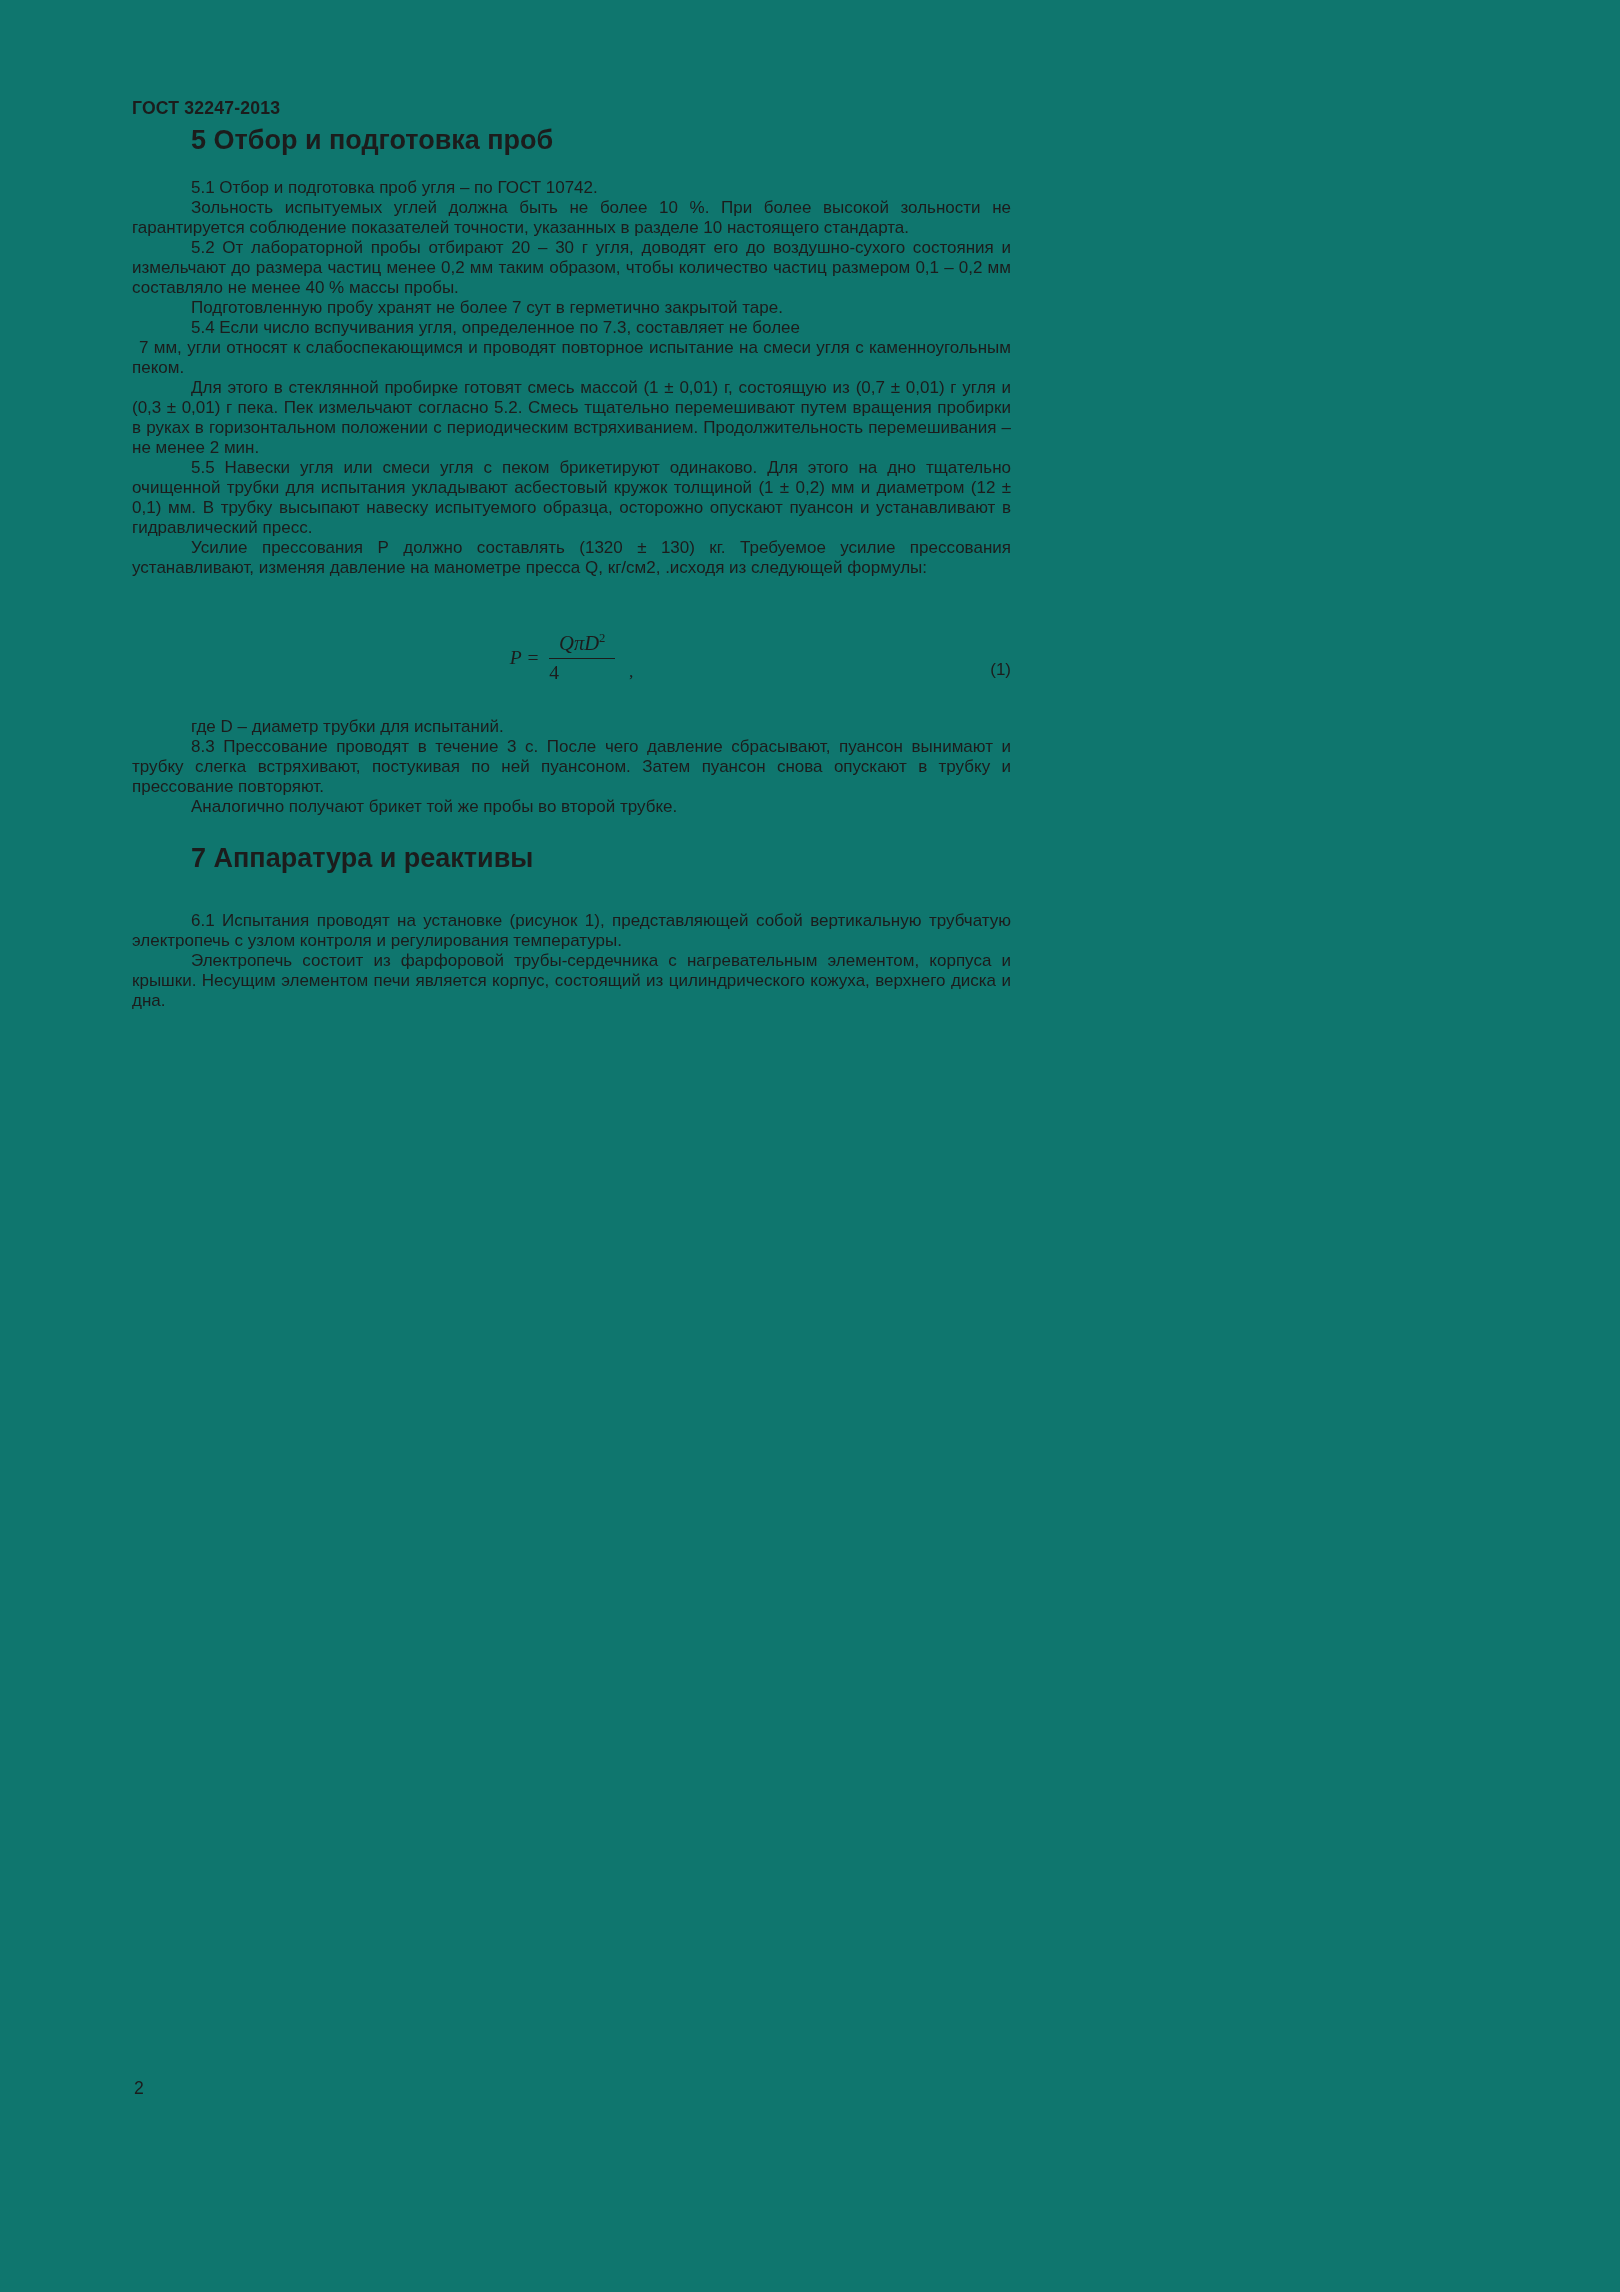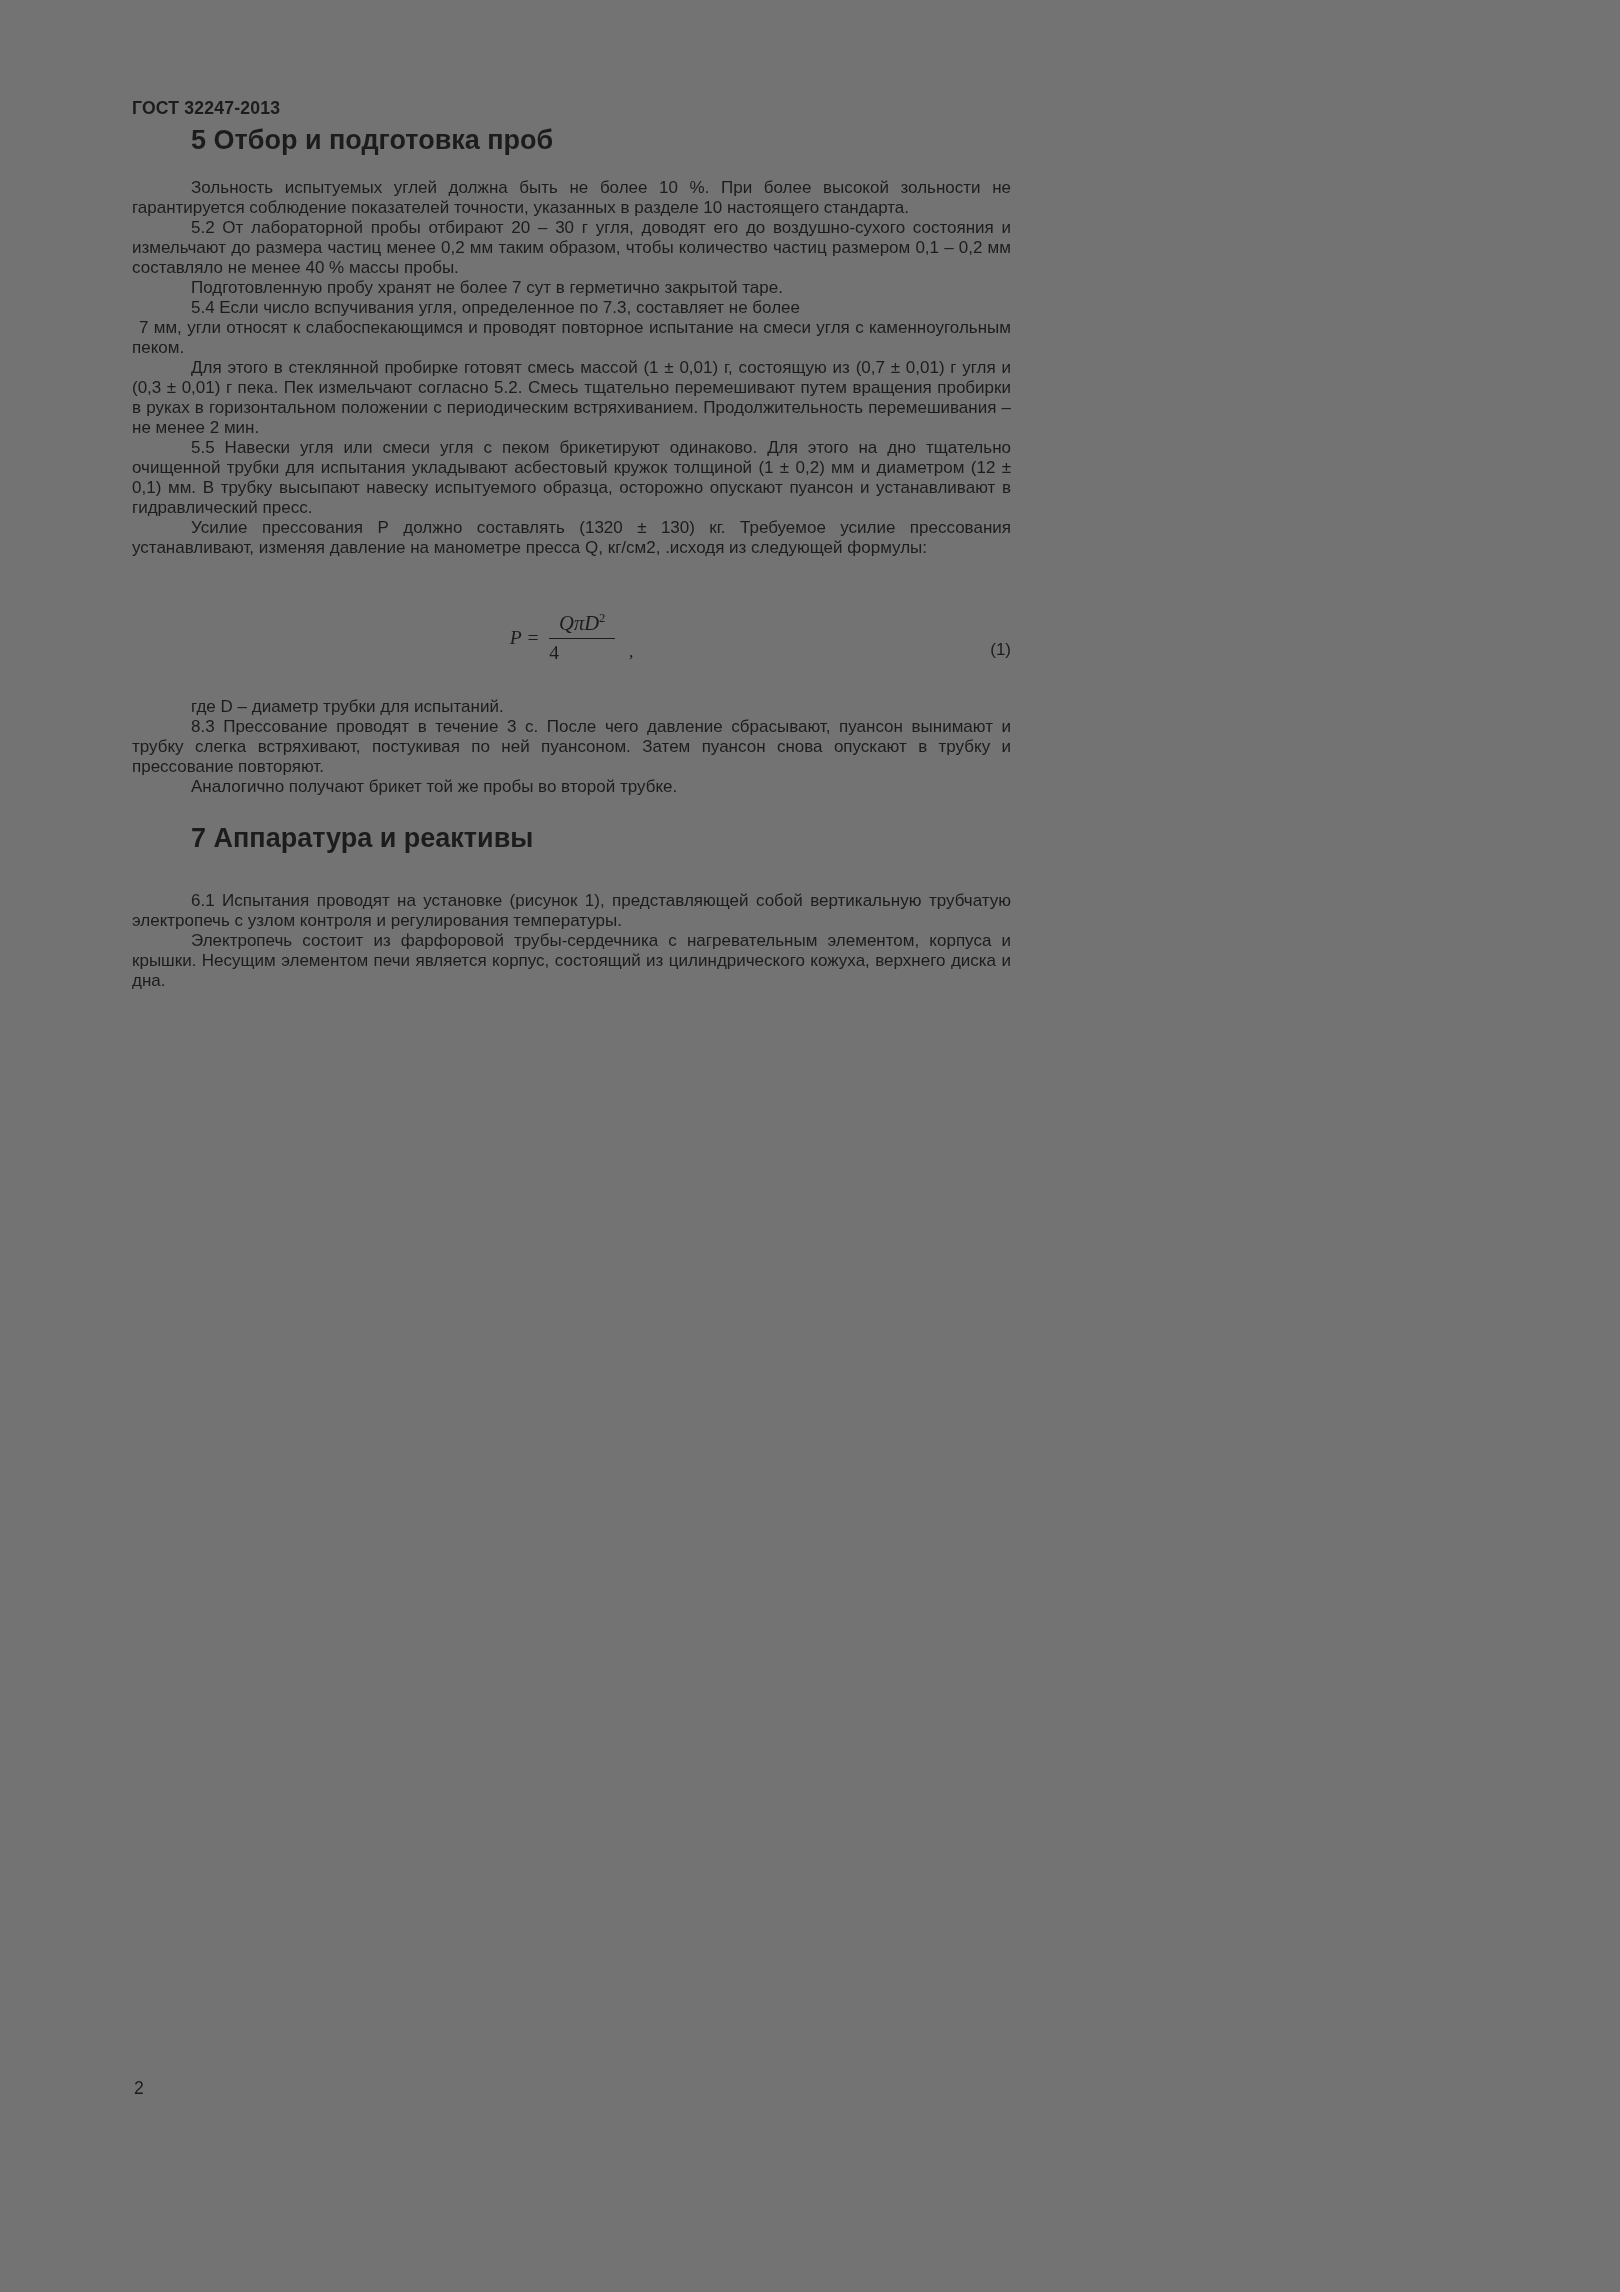--- a/index.html
+++ b/index.html
@@ -8,21 +8,21 @@
     width: 1620px;
     height: 2293px;
     background: #ffffff;
     color: #1c1c1c;
     font-family: "Liberation Sans", sans-serif;
   }
   .sheet {
     position: relative;
     width: 1620px;
     height: 2293px;
-    background: #737373;
+    background: #0f766e;
     overflow: hidden;
   }
   .content {
     position: absolute;
     left: 132px;
     top: 98px;
     width: 879px;
   }
   .doc-number {
     font-size: 17.6px;
@@ -100,20 +100,21 @@
 </head>
 <body>
 
 <div class="sheet">
   <div class="content">
 
     <div class="doc-number">ГОСТ 32247-2013</div>
 
     <h1 class="section-title">5 Отбор и подготовка проб</h1>
 
+    <p class="body">5.1 Отбор и подготовка проб угля – по ГОСТ 10742.</p>
     <p class="body">Зольность испытуемых углей должна быть не более 10 %. При более высокой зольности не гарантируется соблюдение показателей точности, указанных в разделе 10 настоящего стандарта.</p>
     <p class="body">5.2 От лабораторной пробы отбирают 20 – 30 г угля,  доводят его до воздушно-сухого состояния и измельчают до размера частиц менее 0,2 мм таким образом, чтобы количество частиц размером 0,1 – 0,2 мм составляло не менее 40 % массы пробы.</p>
     <p class="body">Подготовленную пробу хранят не более 7 сут в герметично закрытой таре.</p>
     <p class="body">5.4 Если число вспучивания угля, определенное по 7.3, составляет не более</p>
     <p class="body noindent">7 мм, угли относят к слабоспекающимся и проводят повторное испытание на смеси угля с каменноугольным пеком.</p>
     <p class="body">Для этого в стеклянной пробирке готовят смесь массой (1 ± 0,01) г, состоящую из (0,7 ± 0,01) г угля и (0,3 ± 0,01) г пека. Пек измельчают согласно 5.2. Смесь тщательно перемешивают путем вращения пробирки в руках в горизонтальном положении с периодическим встряхиванием. Продолжительность перемешивания – не менее 2 мин.</p>
     <p class="body">5.5 Навески угля или смеси угля с пеком брикетируют одинаково. Для этого на дно тщательно очищенной трубки для испытания укладывают асбестовый кружок толщиной (1 ± 0,2) мм и диаметром (12 ± 0,1) мм. В трубку высыпают навеску испытуемого образца, осторожно опускают пуансон и устанавливают в гидравлический пресс.</p>
     <p class="body">Усилие прессования Р должно составлять (1320 ± 130) кг. Требуемое усилие прессования устанавливают, изменяя давление на манометре пресса Q, кг/см2, .исходя из следующей формулы:</p>
 
     <div class="formula-block">

